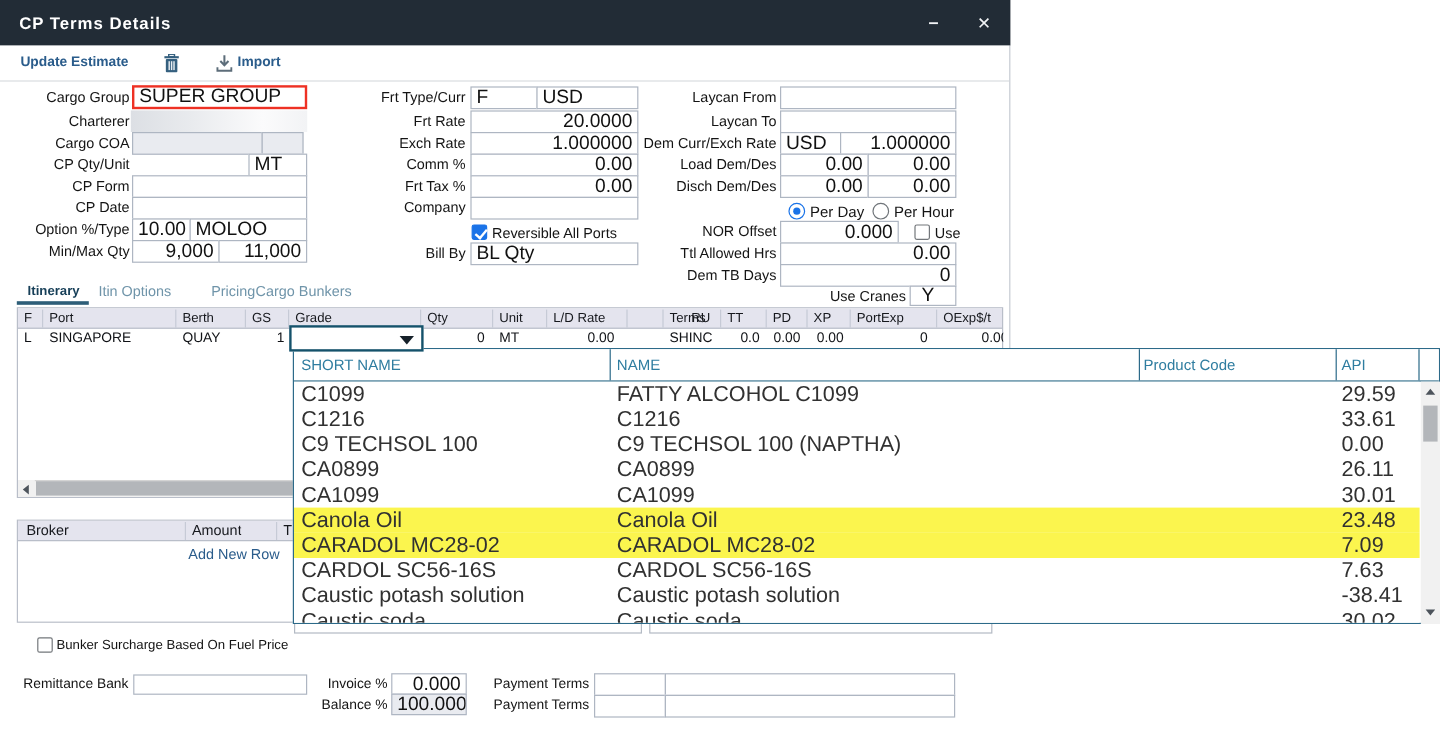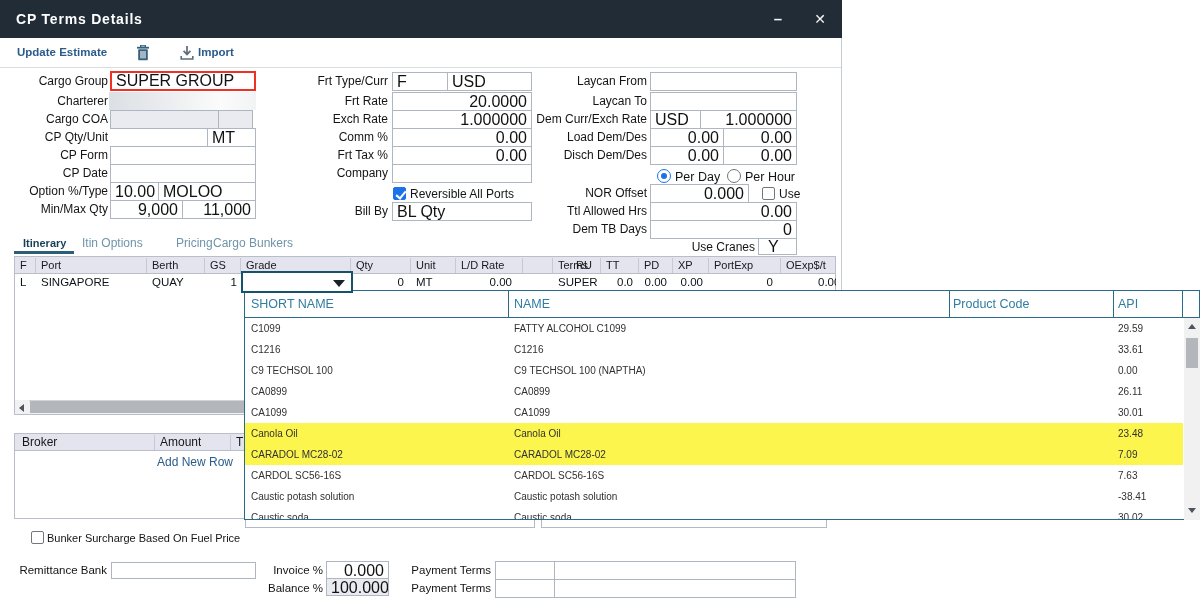--- a/index.html
+++ b/index.html
@@ -51,21 +51,21 @@
   .sb-thumb{background:#b3b6ba;}
   .arr{width:0;height:0;}
   
   #dropdown{left:244px;top:290px;width:956px;height:230px;background:#ffffff;border:1px solid #2c6a89;box-sizing:border-box;z-index:10;}
   .dd-h{font-size:12.5px;color:#2f7da0;height:26px;line-height:26px;white-space:nowrap;}
   .dd-sep{position:absolute;top:0;width:1px;height:26px;background:#2c6a89;}
   #dd-headrow{position:absolute;left:0;top:0;width:954px;height:26px;border-bottom:1px solid #2c6a89;background:#fff;}
   #dd-body{position:absolute;left:0;top:27px;width:954px;height:201px;overflow:hidden;}
   .dd-row{position:absolute;left:0;width:938px;height:21px;background:#fff;cursor:pointer;}
   .dd-row.hl{background:#fbf54e;}
-  .dd-c{position:absolute;top:0;font-size:10px;color:#313131;height:21px;line-height:21px;white-space:nowrap;}
+  .dd-c{position:absolute;top:0;font-size:18px;color:#313131;height:21px;line-height:21px;white-space:nowrap;}
   .dd-c.c0{left:6px;}
   .dd-c.c1{left:269px;}
   .dd-c.c2{left:708px;}
   .dd-c.c3{left:873px;}
   
   .bluelink{color:#2a5c8b;font-size:12px;cursor:pointer;}
   
   .slabel{font-size:11.5px;color:#141414;text-align:right;height:17px;line-height:17px;white-space:nowrap;}
 </style>
 </head>
@@ -230,21 +230,21 @@
   <div class="abs gsep" style="left:708px;top:258px;height:15px;"></div>
   <div class="abs gsep" style="left:780px;top:258px;height:15px;"></div>
 
   <div class="abs gcell" style="left:20px;top:273px;width:15px;">L</div>
   <div class="abs gcell" style="left:41px;top:273px;width:105px;">SINGAPORE</div>
   <div class="abs gcell" style="left:152px;top:273px;width:52px;">QUAY</div>
   <div class="abs gcell ra" style="left:204px;top:273px;width:33px;">1</div>
   <div class="abs gcell ra" style="left:350px;top:273px;width:54px;">0</div>
   <div class="abs gcell" style="left:416px;top:273px;width:39px;">MT</div>
   <div class="abs gcell ra" style="left:455px;top:273px;width:57px;">0.00</div>
-  <div class="abs gcell" style="left:558px;top:273px;width:42px;">SUPER</div>
+  <div class="abs gcell" style="left:558px;top:273px;width:42px;">SHINC</div>
   <div class="abs gcell ra" style="left:600px;top:273px;width:33px;">0.0</div>
   <div class="abs gcell ra" style="left:638px;top:273px;width:29px;">0.00</div>
   <div class="abs gcell ra" style="left:672px;top:273px;width:31px;">0.00</div>
   <div class="abs gcell ra" style="left:708px;top:273px;width:65px;">0</div>
   <div class="abs gcell" style="left:818px;top:273px;width:18px;overflow:hidden;">0.00</div>
 
   <div class="abs" id="grade-combo">
     <span id="grade-arrow"></span>
   </div>
 

